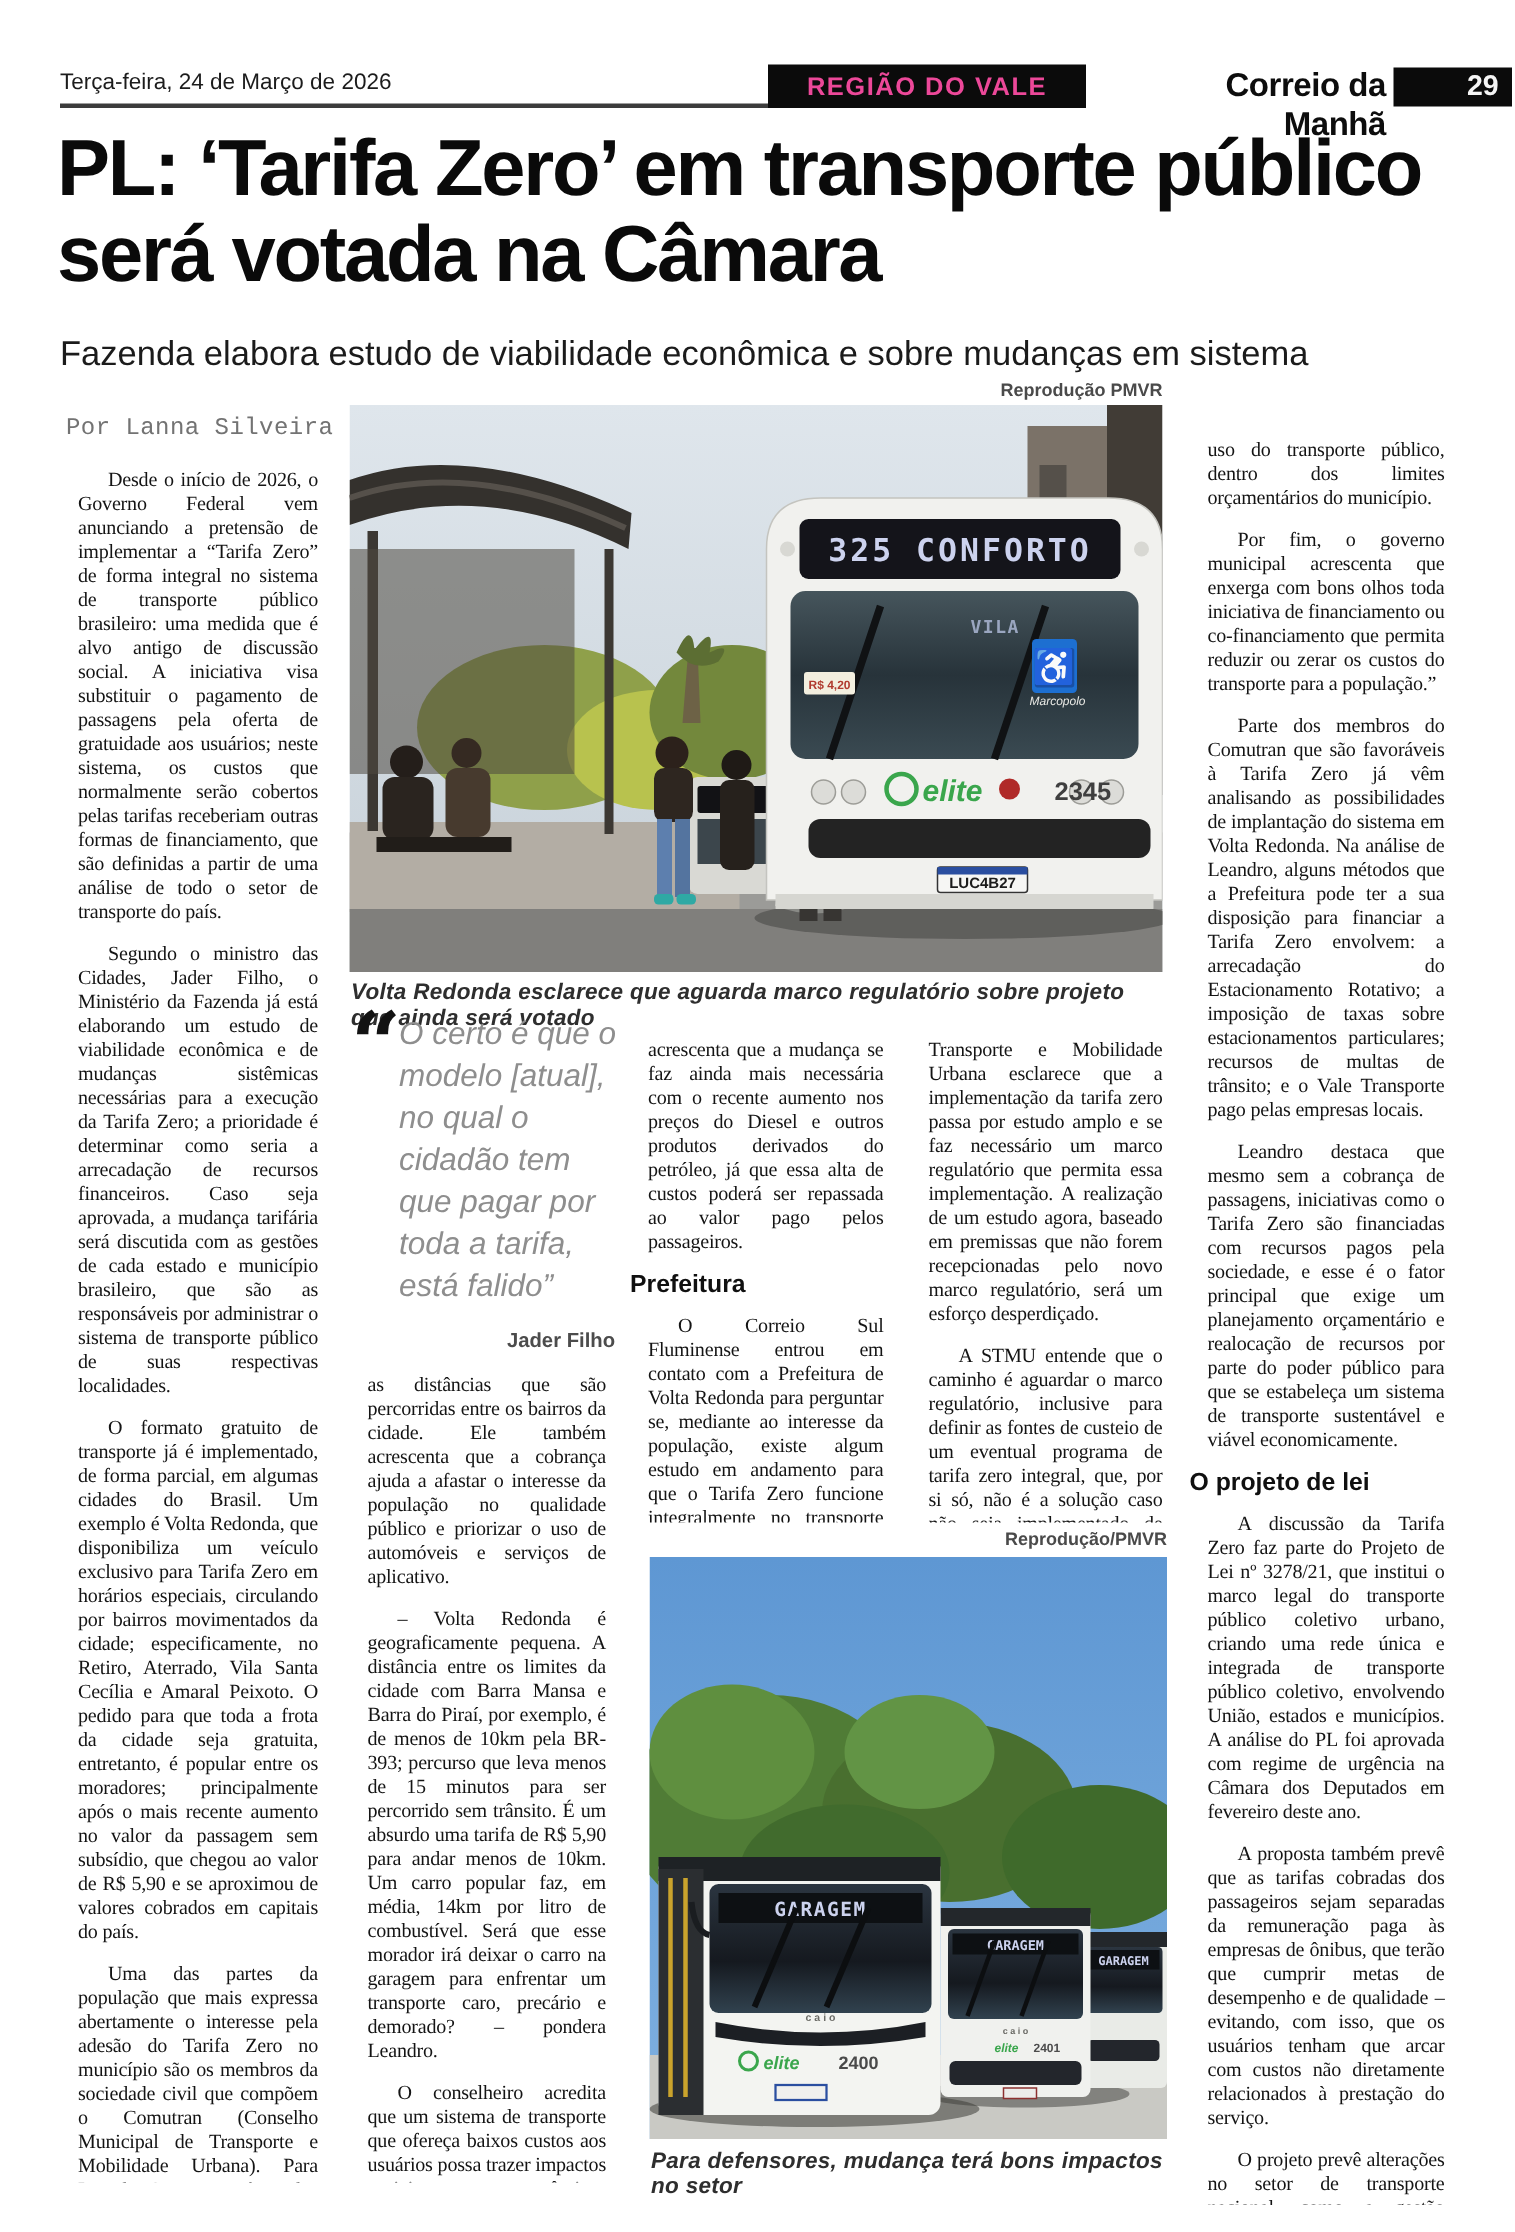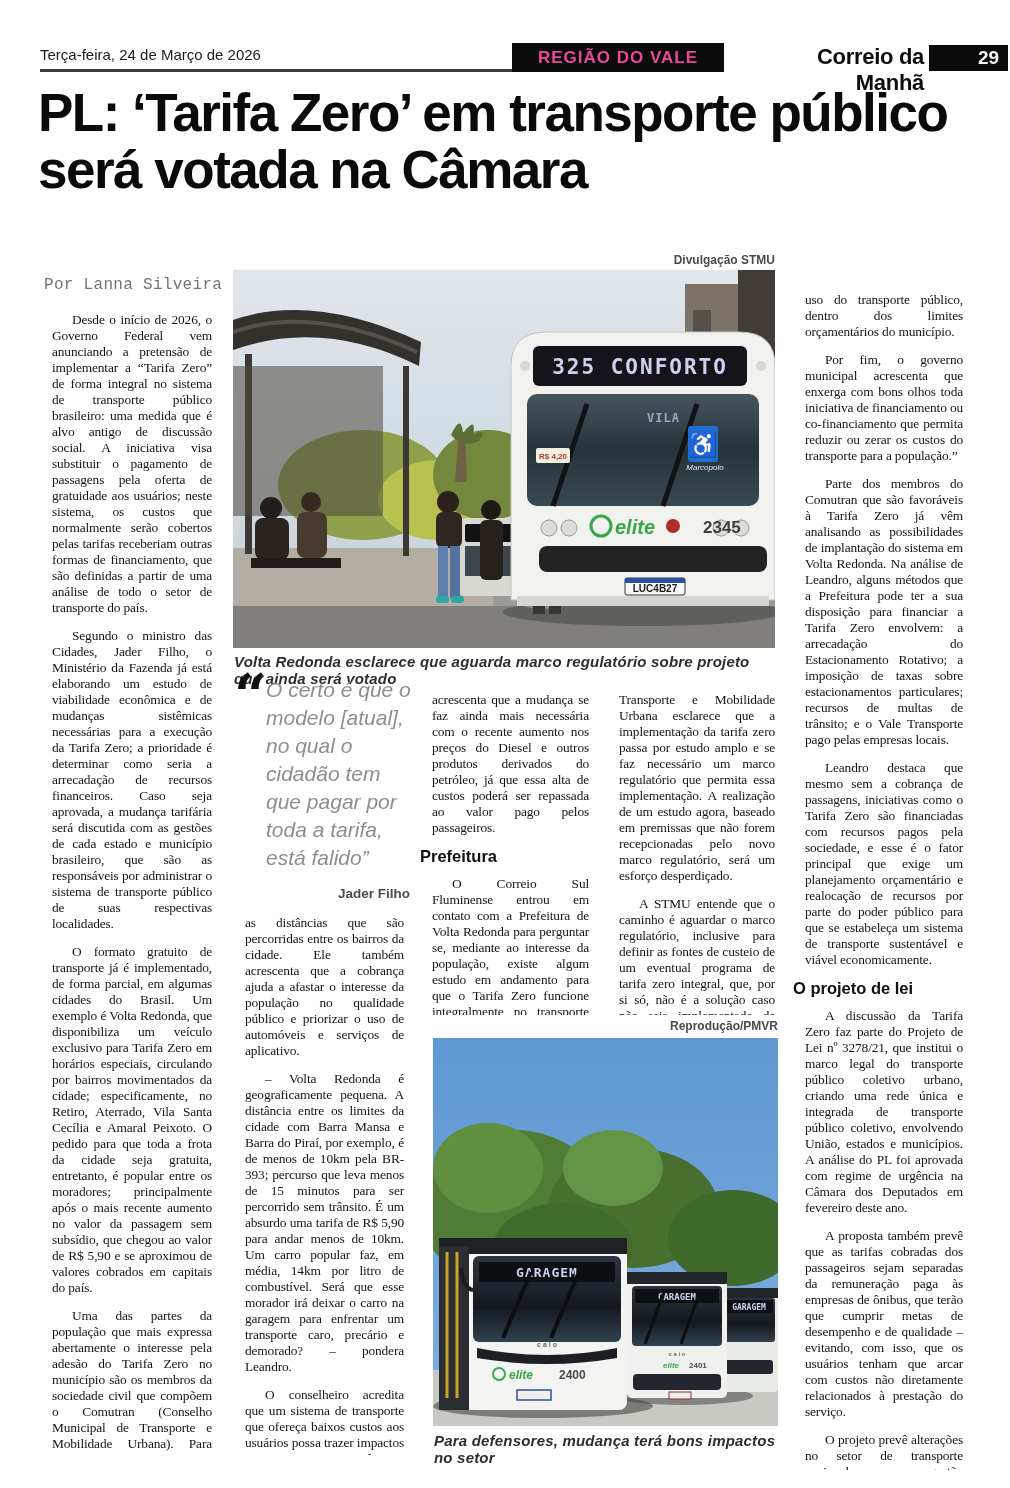--- a/index.html
+++ b/index.html
@@ -75,23 +75,24 @@
 
 <div class="page">
 
   <div class="masthead-date">Terça-feira, 24 de Março de 2026</div>
   <div class="masthead-rule"></div>
   <div class="section-box">REGIÃO DO VALE</div>
   <div class="brand">Correio da Manhã</div>
   <div class="pagenum-box">29</div>
 
   <h1 class="headline" style="margin:0;">PL: ‘Tarifa Zero’ em transporte público será votada na Câmara</h1>
+  <div class="subheadline">Fazenda elabora estudo de viabilidade econômica e sobre mudanças em sistema</div>
   <div class="byline">Por Lanna Silveira</div>
 
-  <div class="credit credit-1">Divulgação STMU</div>
+  <div class="credit credit-1">Reprodução PMVR</div>
   <svg class="photo photo-1" viewBox="0 0 542 378" preserveAspectRatio="none">
     <defs>
       <linearGradient id="sky1" x1="0" y1="0" x2="0" y2="1">
         <stop offset="0" stop-color="#dfe6ec"></stop>
           <stop offset="1" stop-color="#c6d0d8"></stop>
       </linearGradient>
       <linearGradient id="ws1" x1="0" y1="0" x2="0" y2="1">
         <stop offset="0" stop-color="#46555c"></stop>
           <stop offset="0.5" stop-color="#27333a"></stop>
           <stop offset="1" stop-color="#3a4a52"></stop>

